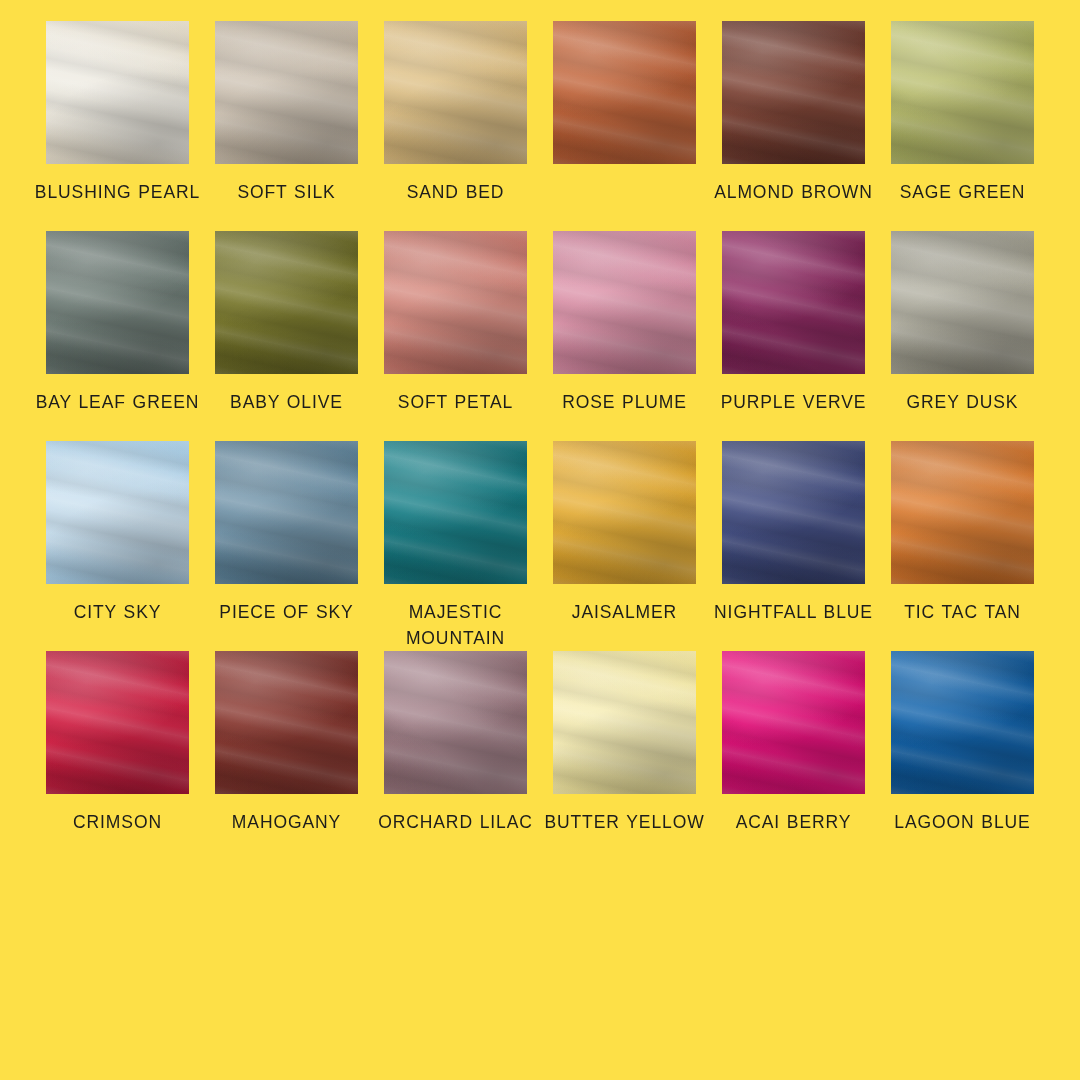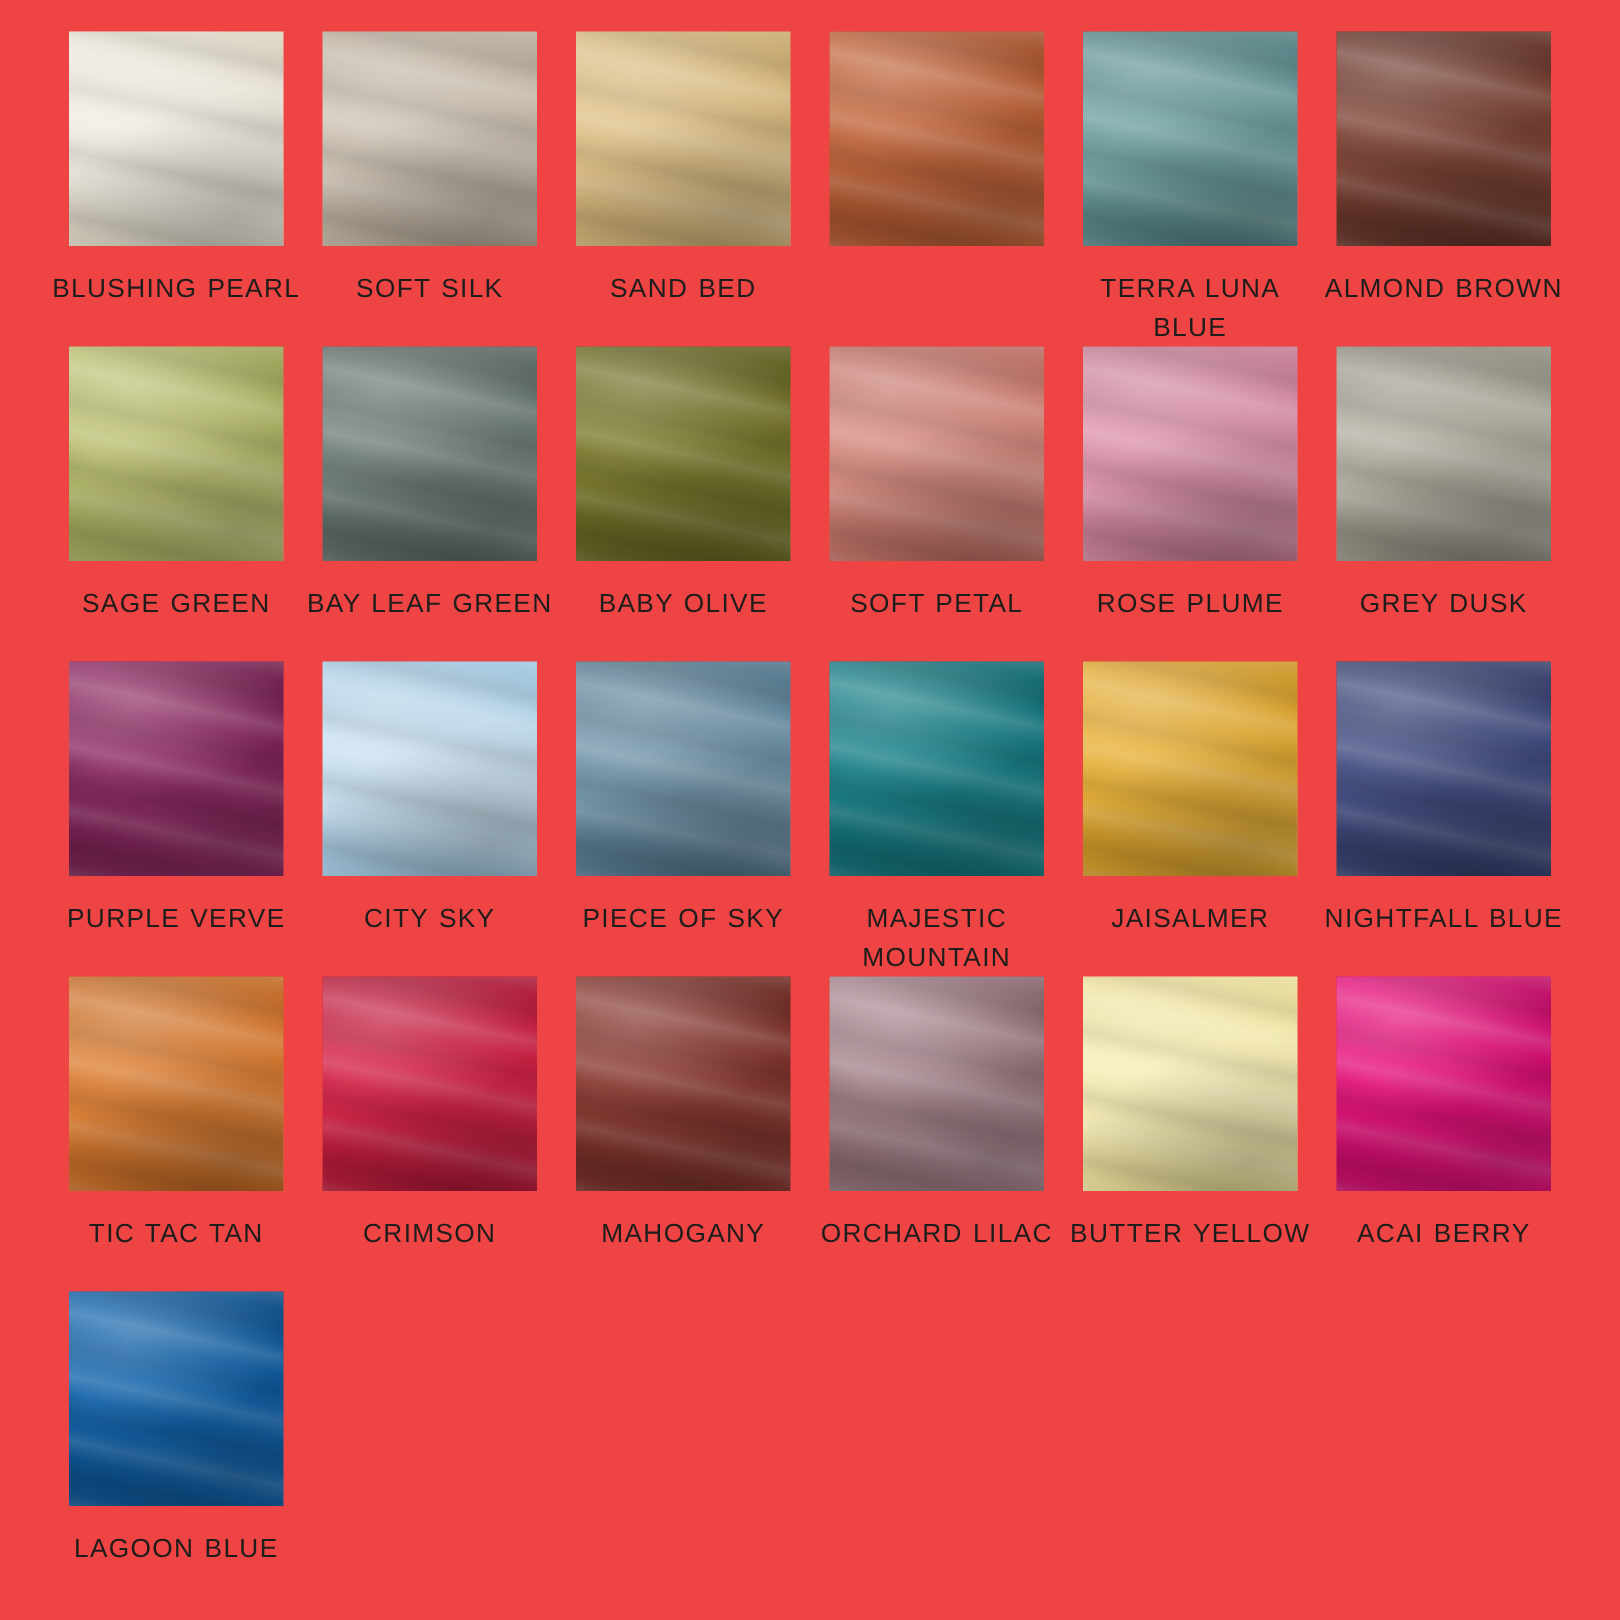--- a/index.html
+++ b/index.html
@@ -83,39 +83,35 @@
     letter-spacing: 0.9px;
     color: #1d1d1b;
     font-weight: 300;
     text-transform: uppercase;
     word-spacing: 1px;
   }
 </style>
 </head>
 <body>
 
-<main id="swatch-grid" style="background: #ef4444;">
+<main id="swatch-grid" style="background: #fde047;">
     <div class="swatch-cell">
       <div class="swatch-chip" style="background: linear-gradient(18deg, rgb(220, 211, 192) 0%, rgb(239, 236, 227) 34%, rgb(239, 236, 227) 58%, rgb(220, 211, 192) 100%);"></div>
       <div class="swatch-label">BLUSHING PEARL</div>
     </div>
     <div class="swatch-cell">
       <div class="swatch-chip" style="background: linear-gradient(4deg, rgb(184, 171, 153) 0%, rgb(207, 196, 181) 34%, rgb(207, 196, 181) 58%, rgb(184, 171, 153) 100%);"></div>
       <div class="swatch-label">SOFT SILK</div>
     </div>
     <div class="swatch-cell">
       <div class="swatch-chip" style="background: linear-gradient(20deg, rgb(200, 169, 110) 0%, rgb(223, 194, 137) 34%, rgb(223, 194, 137) 58%, rgb(200, 169, 110) 100%);"></div>
       <div class="swatch-label">SAND BED</div>
     </div>
     <div class="swatch-cell">
       <div class="swatch-chip" style="background: linear-gradient(30deg, rgb(162, 79, 42) 0%, rgb(194, 102, 60) 34%, rgb(194, 102, 60) 58%, rgb(162, 79, 42) 100%);"></div>
-    </div>
-    <div class="swatch-cell">
-      <div class="swatch-chip" style="background: linear-gradient(8deg, rgb(82, 127, 130) 0%, rgb(113, 161, 162) 34%, rgb(113, 161, 162) 58%, rgb(82, 127, 130) 100%);"></div>
-      <div class="swatch-label">TERRA LUNA BLUE</div>
     </div>
     <div class="swatch-cell">
       <div class="swatch-chip" style="background: linear-gradient(6deg, rgb(95, 48, 38) 0%, rgb(126, 69, 55) 34%, rgb(126, 69, 55) 58%, rgb(95, 48, 38) 100%);"></div>
       <div class="swatch-label">ALMOND BROWN</div>
     </div>
     <div class="swatch-cell">
       <div class="swatch-chip" style="background: linear-gradient(35deg, rgb(154, 160, 85) 0%, rgb(188, 192, 115) 34%, rgb(188, 192, 115) 58%, rgb(154, 160, 85) 100%);"></div>
       <div class="swatch-label">SAGE GREEN</div>
     </div>
     <div class="swatch-cell">
@@ -128,26 +124,26 @@
     </div>
     <div class="swatch-cell">
       <div class="swatch-chip" style="background: linear-gradient(5deg, rgb(185, 106, 95) 0%, rgb(214, 140, 129) 34%, rgb(214, 140, 129) 58%, rgb(185, 106, 95) 100%);"></div>
       <div class="swatch-label">SOFT PETAL</div>
     </div>
     <div class="swatch-cell">
       <div class="swatch-chip" style="background: linear-gradient(3deg, rgb(195, 122, 146) 0%, rgb(221, 149, 171) 34%, rgb(221, 149, 171) 58%, rgb(195, 122, 146) 100%);"></div>
       <div class="swatch-label">ROSE PLUME</div>
     </div>
     <div class="swatch-cell">
+      <div class="swatch-chip" style="background: linear-gradient(45deg, rgb(109, 29, 74) 0%, rgb(141, 43, 98) 34%, rgb(141, 43, 98) 58%, rgb(109, 29, 74) 100%);"></div>
+      <div class="swatch-label">PURPLE VERVE</div>
+    </div>
+    <div class="swatch-cell">
       <div class="swatch-chip" style="background: linear-gradient(4deg, rgb(141, 139, 125) 0%, rgb(179, 177, 163) 34%, rgb(179, 177, 163) 58%, rgb(141, 139, 125) 100%);"></div>
       <div class="swatch-label">GREY DUSK</div>
-    </div>
-    <div class="swatch-cell">
-      <div class="swatch-chip" style="background: linear-gradient(45deg, rgb(109, 29, 74) 0%, rgb(141, 43, 98) 34%, rgb(141, 43, 98) 58%, rgb(109, 29, 74) 100%);"></div>
-      <div class="swatch-label">PURPLE VERVE</div>
     </div>
     <div class="swatch-cell">
       <div class="swatch-chip" style="background: linear-gradient(6deg, rgb(157, 196, 222) 0%, rgb(203, 225, 240) 34%, rgb(203, 225, 240) 58%, rgb(157, 196, 222) 100%);"></div>
       <div class="swatch-label">CITY SKY</div>
     </div>
     <div class="swatch-cell">
       <div class="swatch-chip" style="background: linear-gradient(7deg, rgb(78, 114, 136) 0%, rgb(116, 150, 171) 34%, rgb(116, 150, 171) 58%, rgb(78, 114, 136) 100%);"></div>
       <div class="swatch-label">PIECE OF SKY</div>
     </div>
     <div class="swatch-cell">

